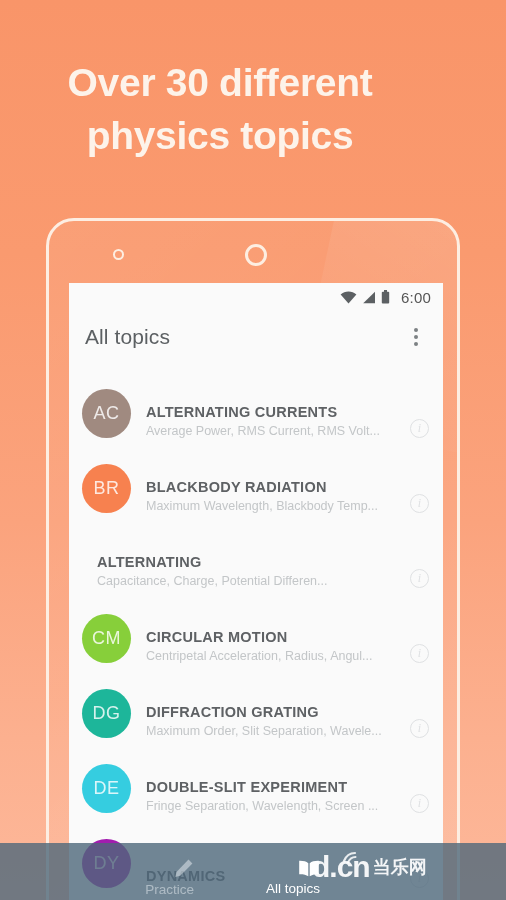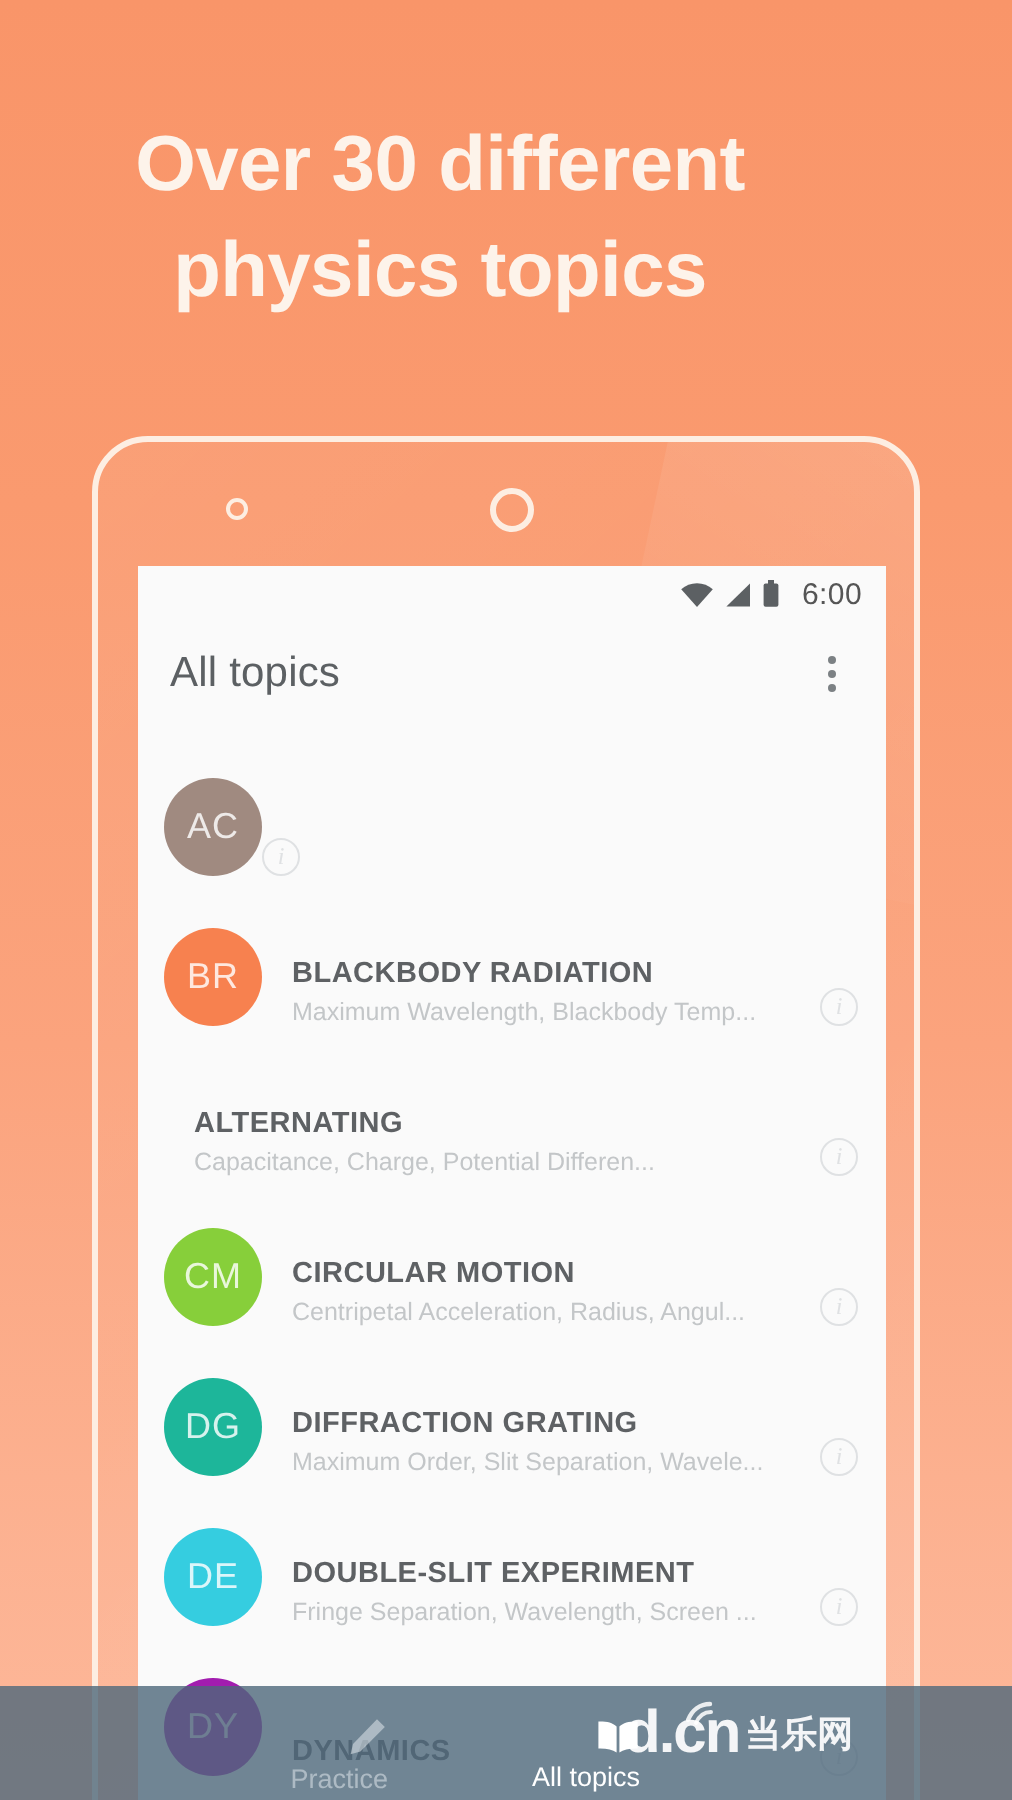--- a/index.html
+++ b/index.html
@@ -301,20 +301,24 @@
             <i></i>
             <i></i>
         </div>
       </div>
 
       <div class="topic-list">
 
         <div class="topic-row">
           <div class="avatar" style="background:#a08a80">
             <span>AC</span>
+          </div>
+          <div class="topic-text">
+            <div class="topic-title">ALTERNATING CURRENTS</div>
+            <div class="topic-sub">Average Power, RMS Current, RMS Volt...</div>
           </div>
           <div class="info-icon">i</div>
         </div>
 
         <div class="topic-row">
           <div class="avatar" style="background:#f7814f">
             <span>BR</span>
           </div>
           <div class="topic-text">
             <div class="topic-title">BLACKBODY RADIATION</div>

